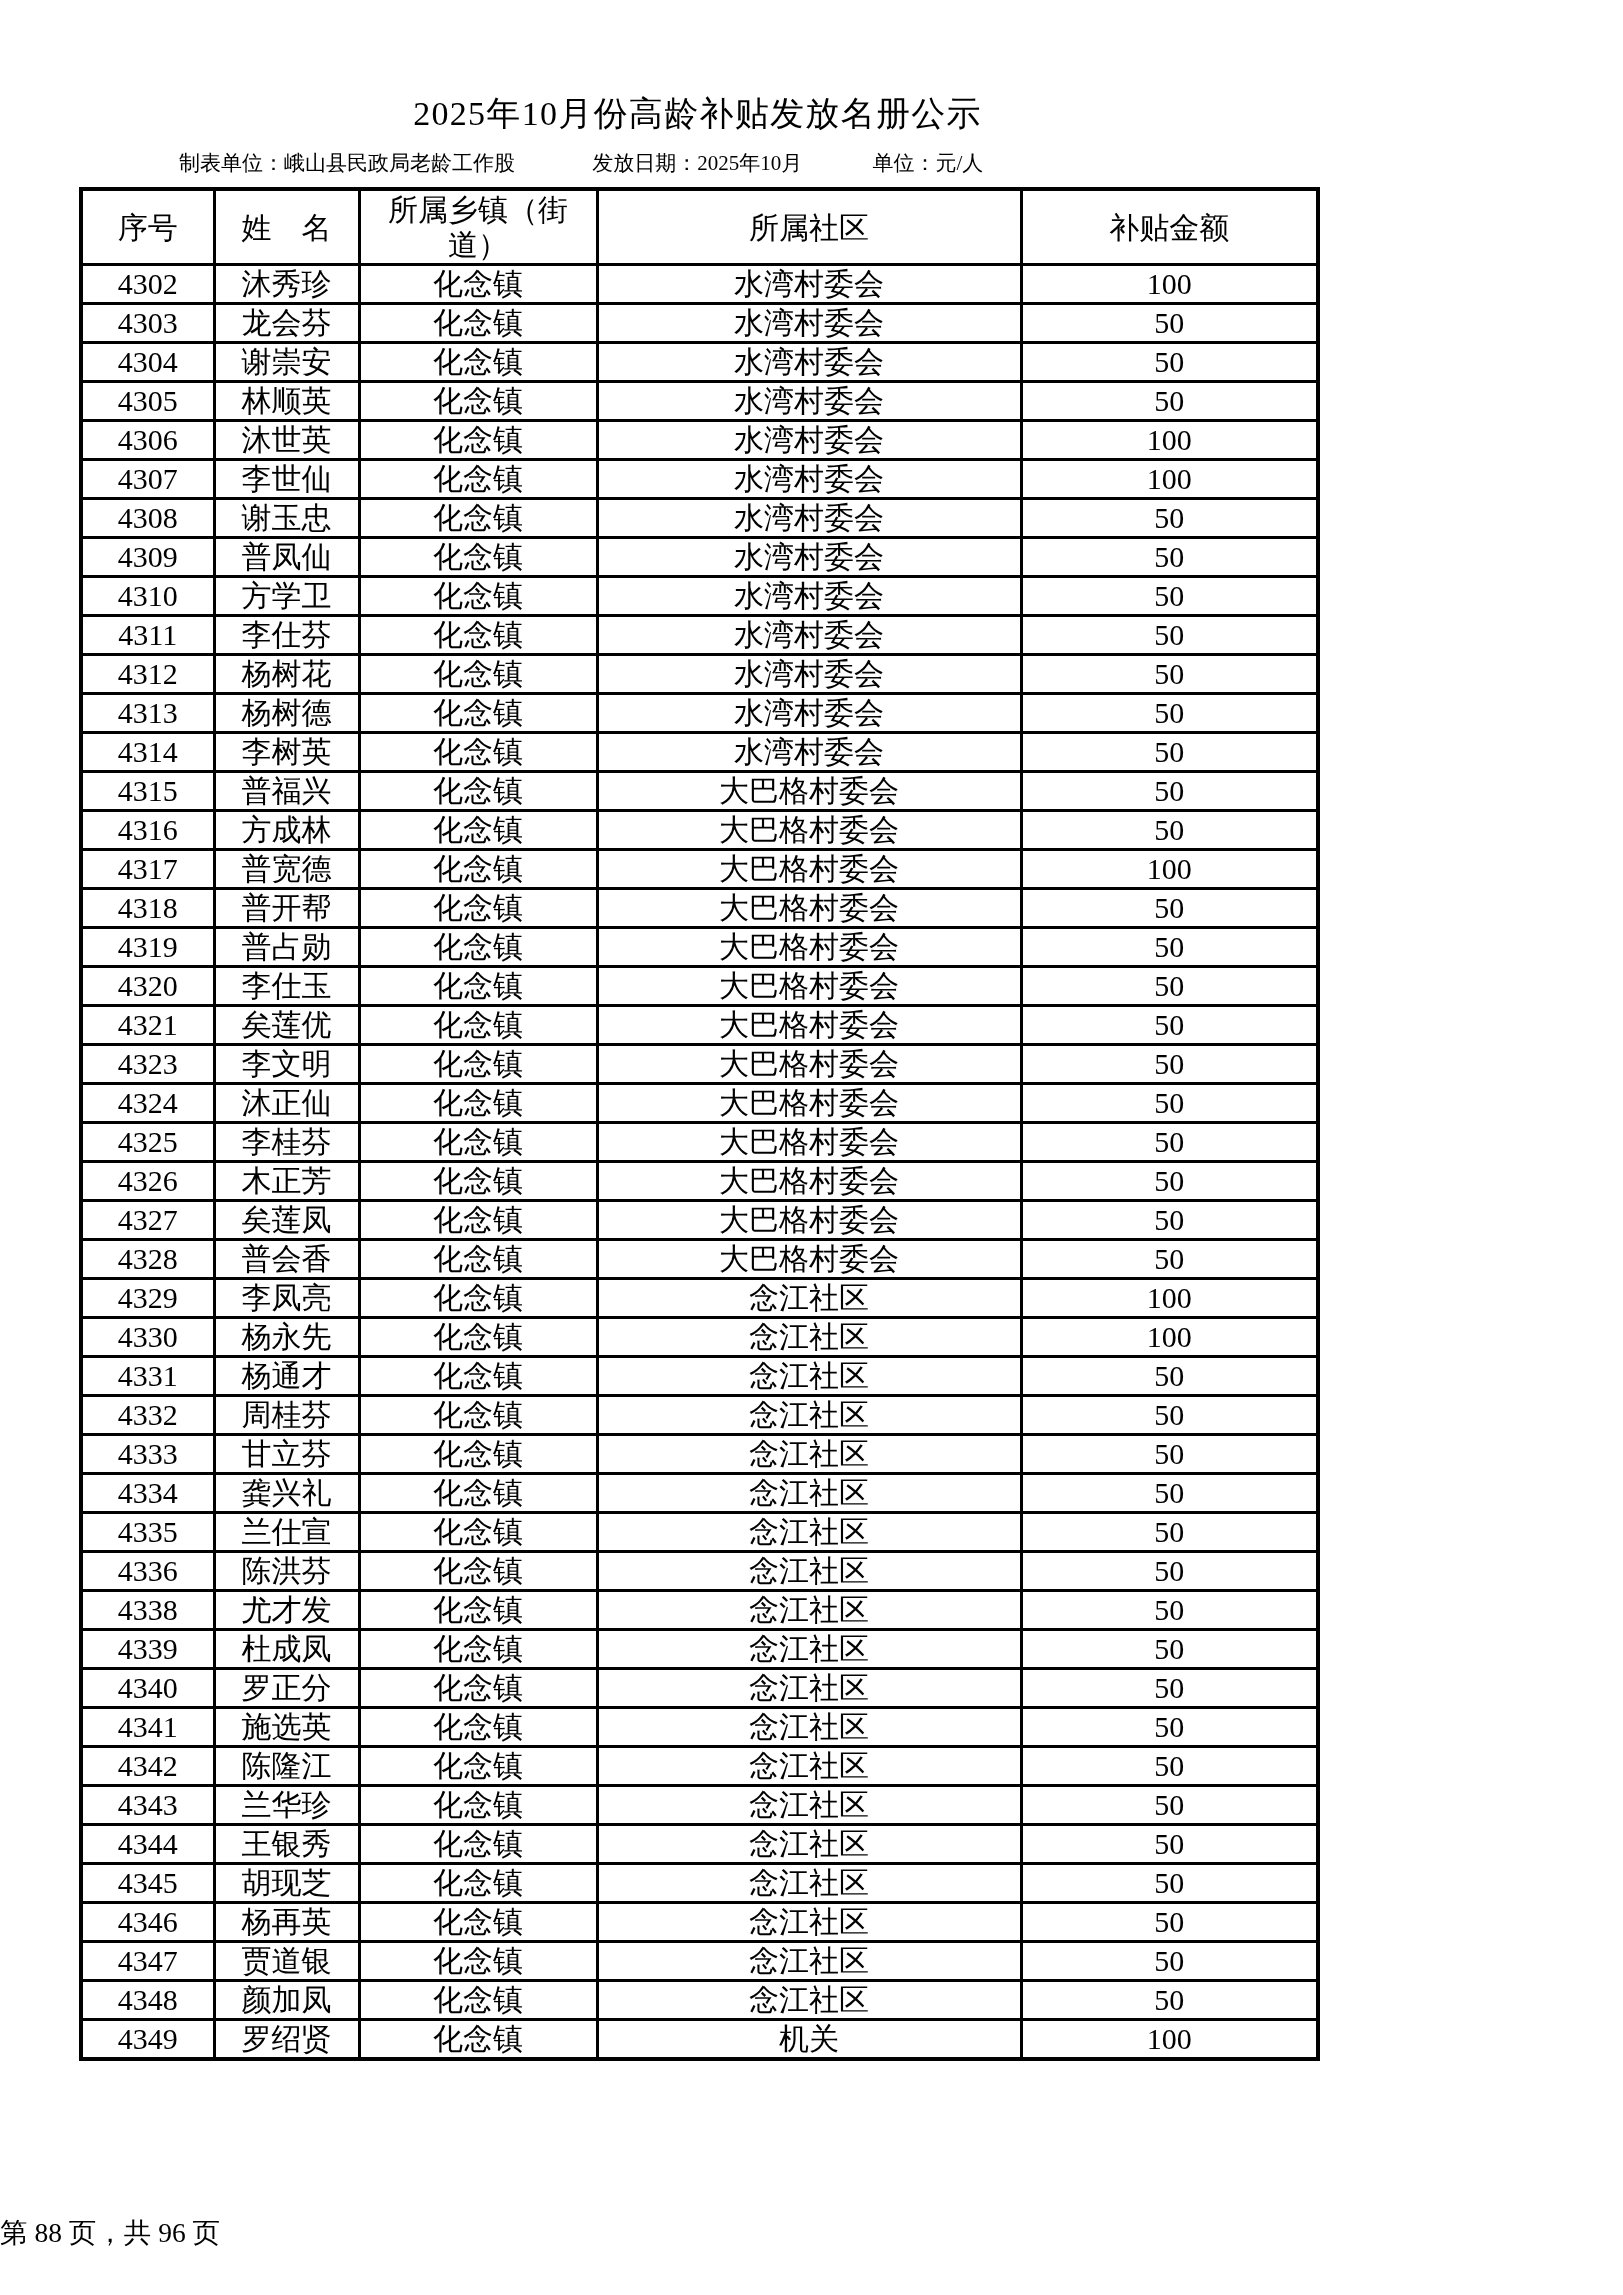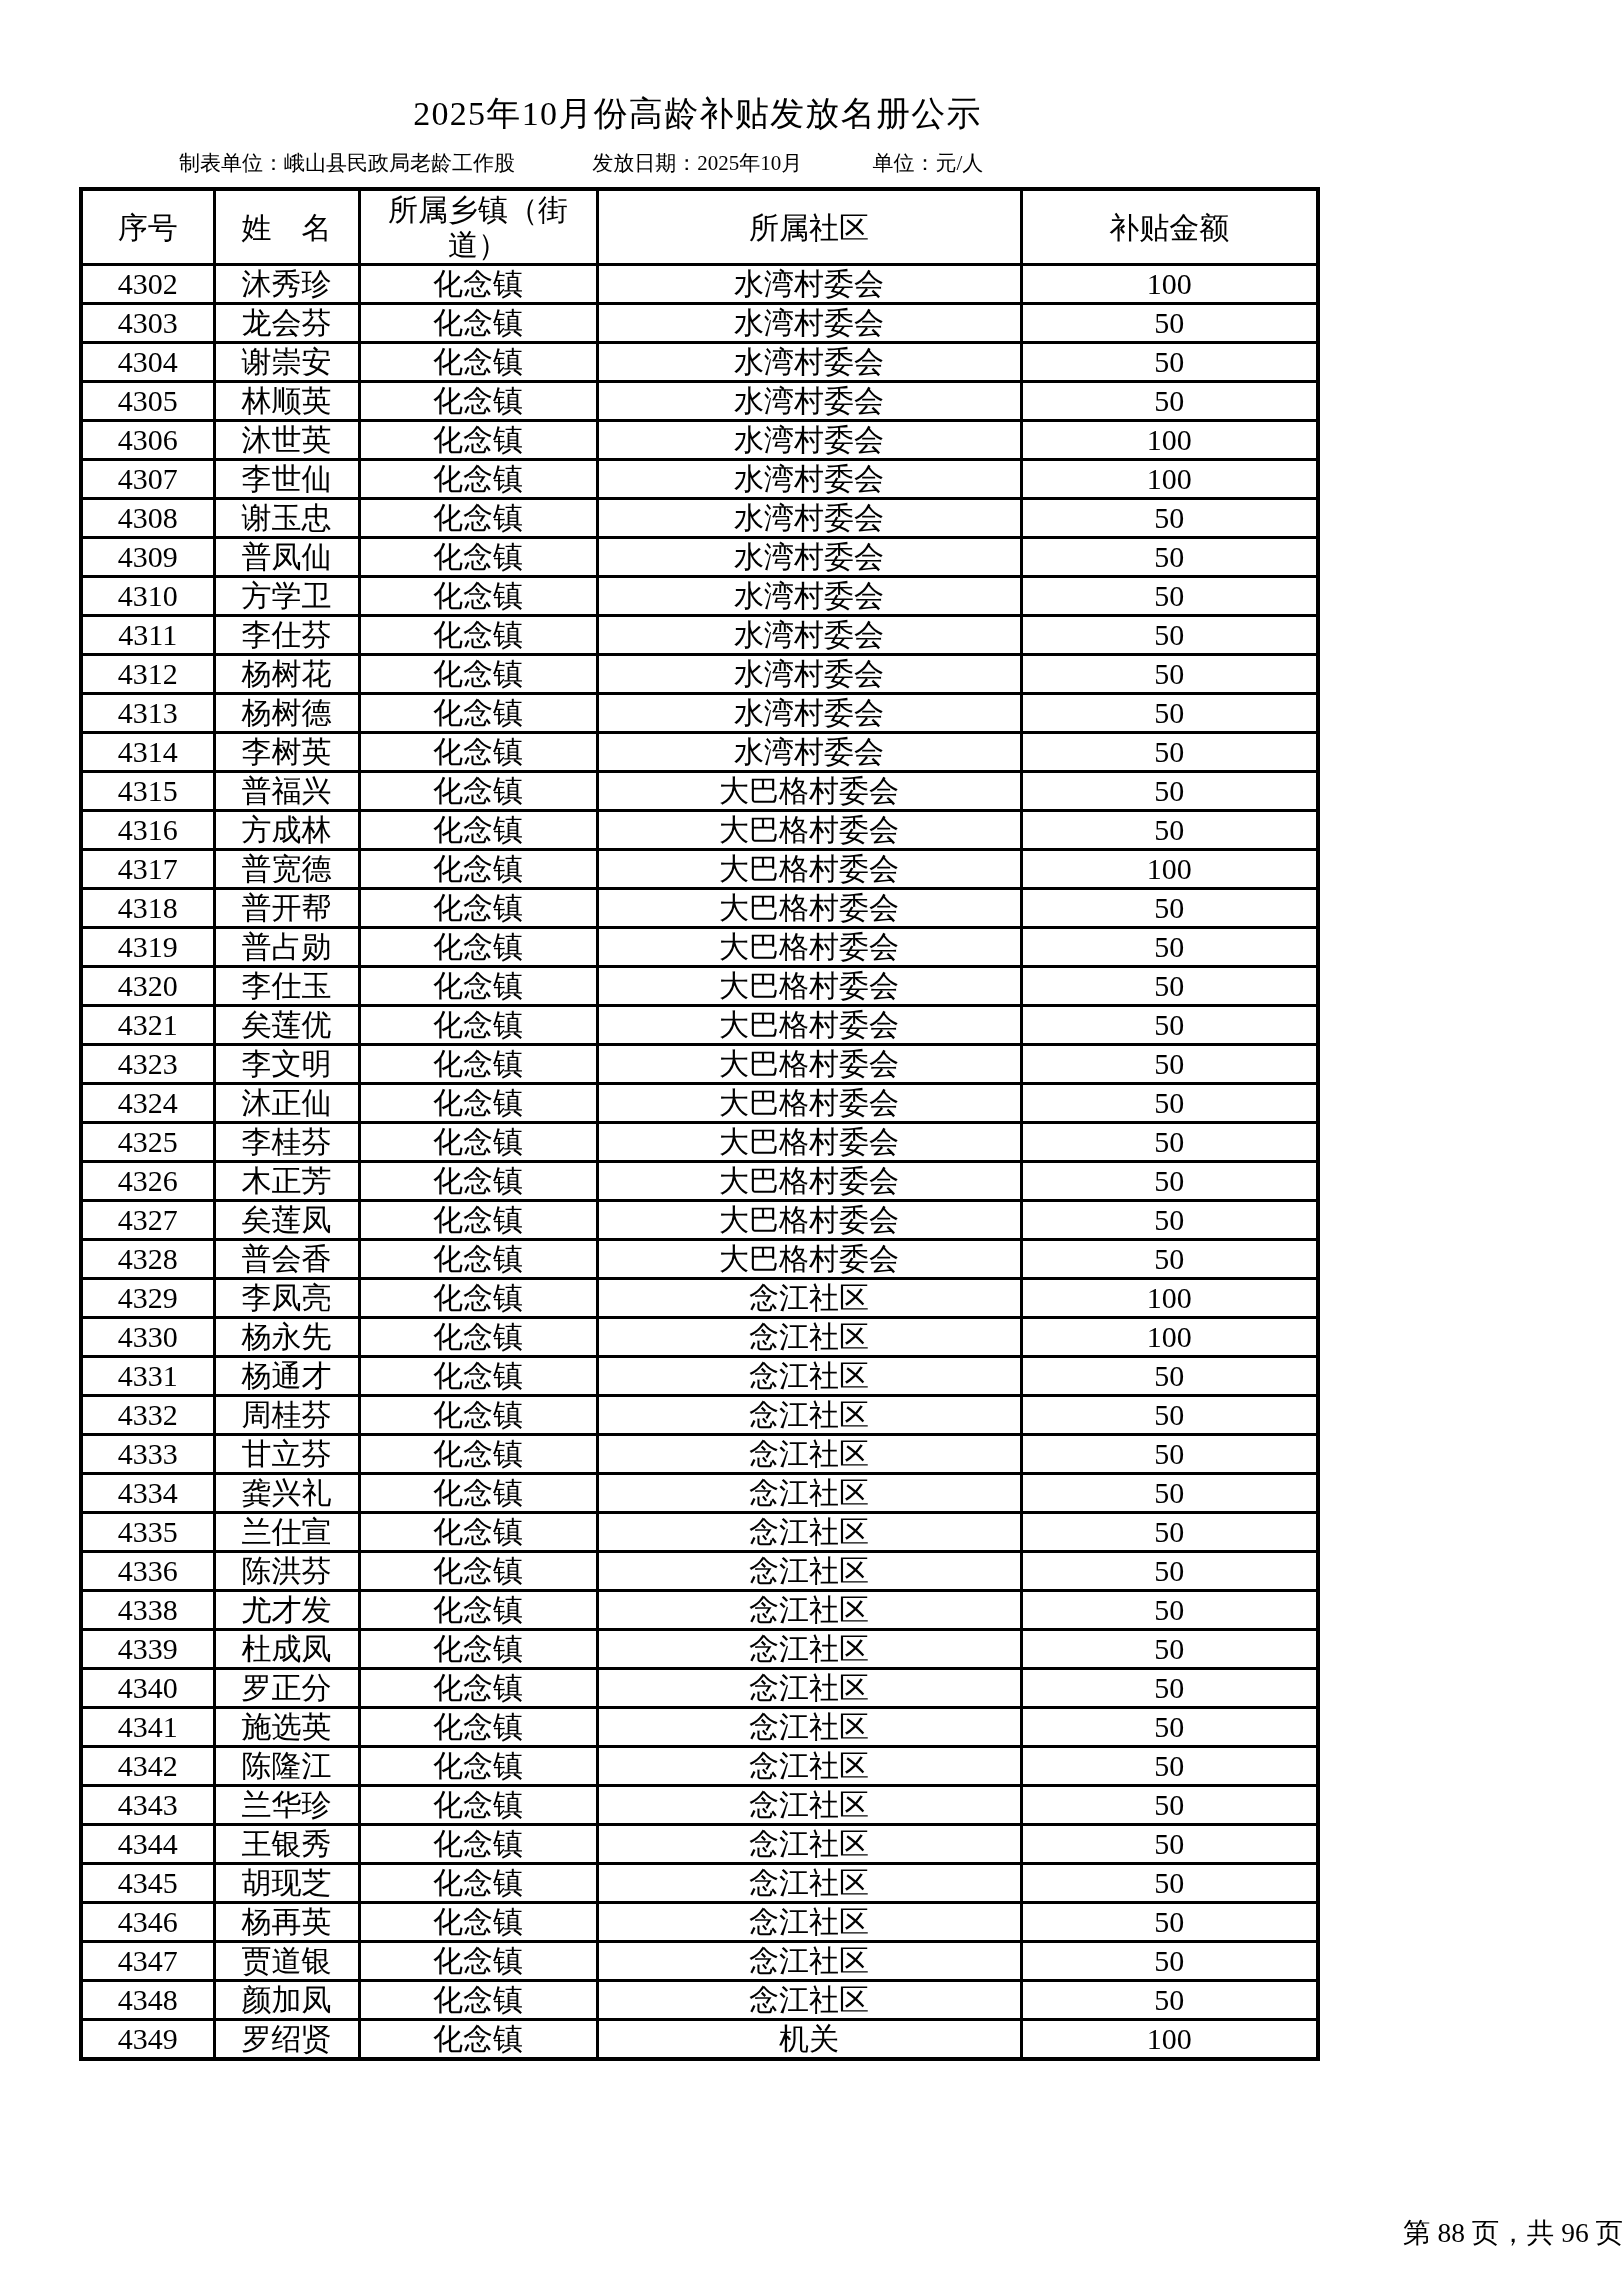--- a/index.html
+++ b/index.html
@@ -68,21 +68,21 @@
   }
   table.roster th.wrapcol {
     white-space: normal;
     line-break: strict;
   }
   .footer {
     position: absolute;
     top: 2214px;
     left: 0;
     width: 1623px;
-    text-align: right;
+    text-align: left;
     font-size: 27.5px;
     line-height: 37px;
   }
 </style>
 </head>
 <body>
 
 <div class="sheet">
 
   <div class="title">2025年10月份高龄补贴发放名册公示</div>

